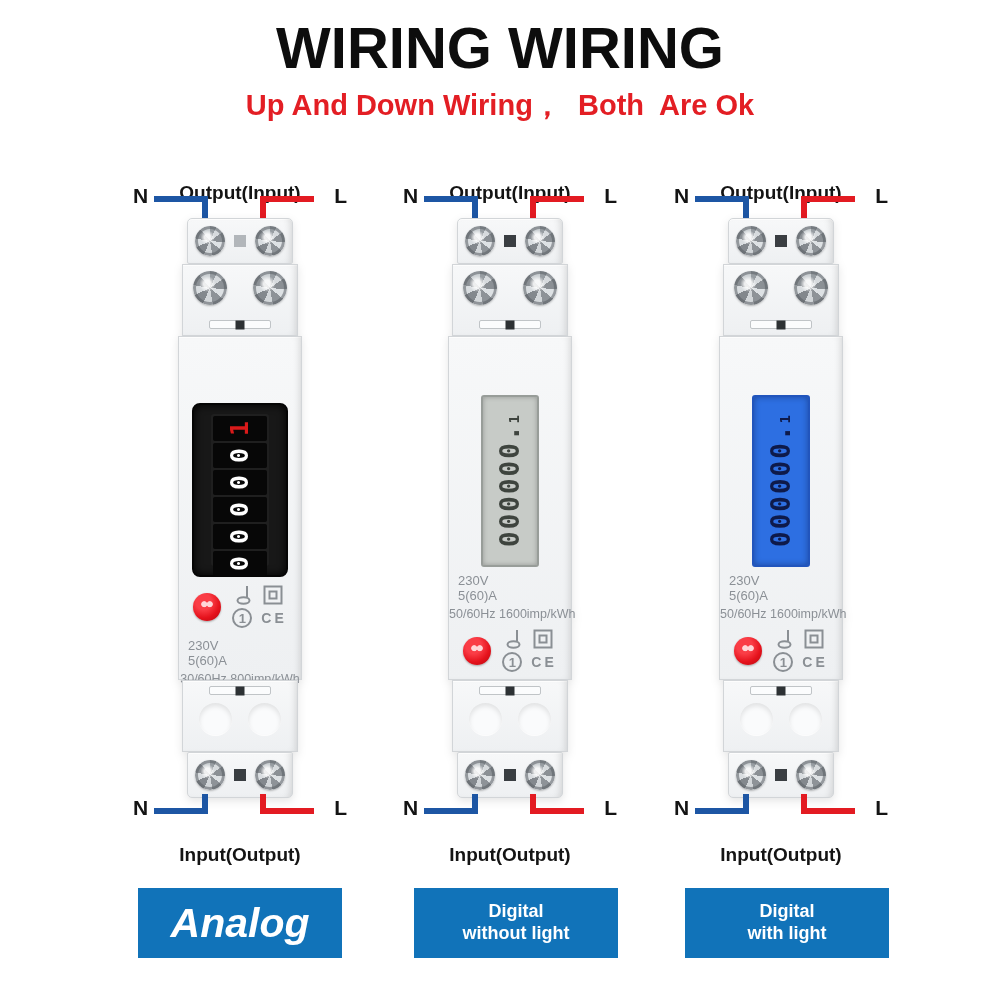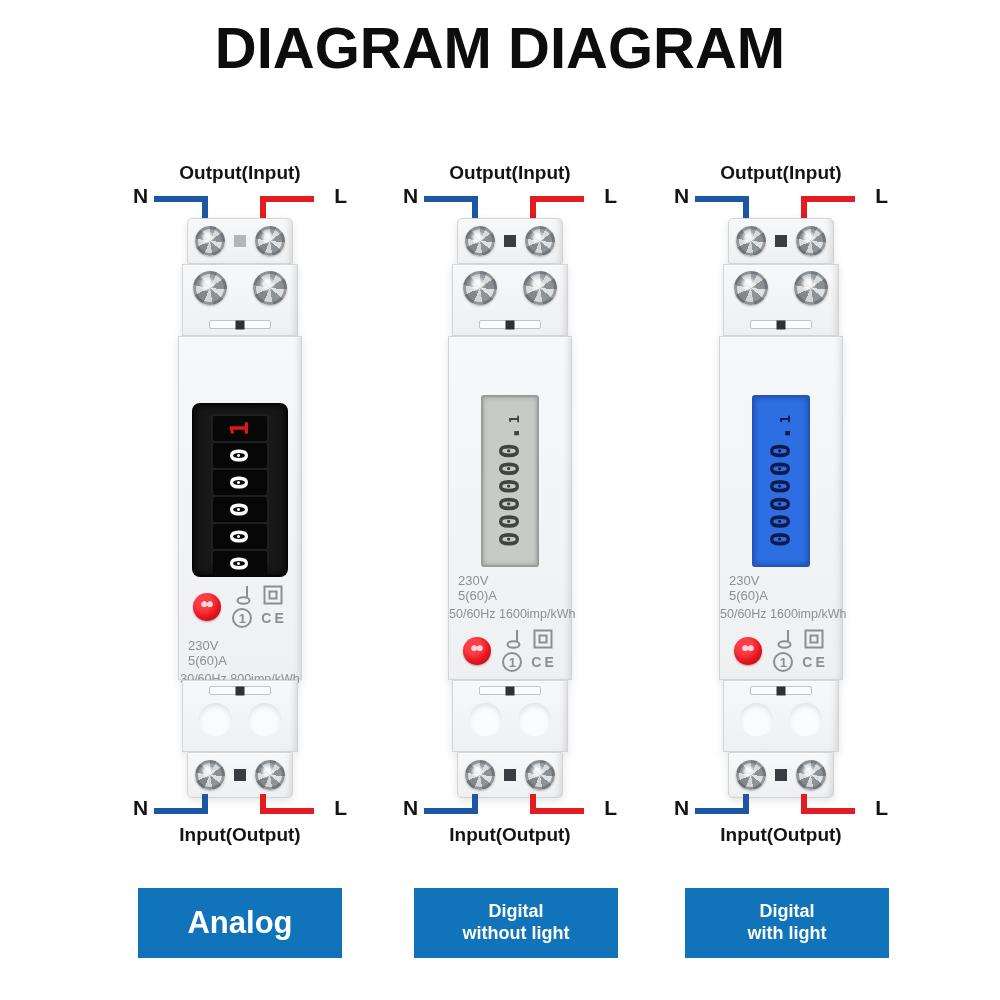--- a/index.html
+++ b/index.html
@@ -11,21 +11,21 @@
   .title { position:absolute; top:14px; left:0; width:100%; text-align:center;
            font-size:58px; font-weight:bold; color:#0d0d0d; letter-spacing:0px; }
   .subtitle { position:absolute; top:86px; left:0; width:100%; text-align:center;
               font-size:29px; font-weight:bold; color:var(--subtitle-red,#e31e24); white-space:pre; }
 
   
   .col { position:absolute; top:160px; width:220px; height:706px; }
   .col-0 { left:130px; } .col-1 { left:400px; } .col-2 { left:671px; }
 
   .io-label { position:absolute; left:0; width:100%; text-align:center;
-              font-size:19px; font-weight:bold; color:#141414; }
+              font-size:19px; font-weight:bold; color:#141414;margin-top:20px; }
   .io-top { top:2px; } .io-bottom { top:664px; }
   .nl { position:absolute; font-size:21px; font-weight:bold; color:#141414; }
   .nl-tl { left:3px;  top:24px; } .nl-tr { right:3px; top:24px; }
   .nl-bl { left:3px;  top:636px; } .nl-br { right:3px; top:636px; }
 
   .wire { position:absolute; width:54px; height:22px; }
   .wire-tl { left:24px; top:36px; border-top:6px solid var(--wire-blue,#1d56a4); border-right:6px solid var(--wire-blue,#1d56a4); }
   .wire-tr { left:130px; top:36px; border-top:6px solid var(--wire-red,#e31b22); border-left:6px solid var(--wire-red,#e31b22); }
   .wire-bl { left:24px; top:634px; height:20px; border-bottom:6px solid var(--wire-blue,#1d56a4); border-right:6px solid var(--wire-blue,#1d56a4); }
   .wire-br { left:130px; top:634px; height:20px; border-bottom:6px solid var(--wire-red,#e31b22); border-left:6px solid var(--wire-red,#e31b22); }
@@ -103,29 +103,30 @@
   .c1 { width:20px; height:20px; border:2px solid #8a8f94; border-radius:50%; color:#8a8f94;
         font-size:13px; font-weight:bold; display:flex; align-items:center; justify-content:center; }
   .ce { color:#8a8f94; font-size:14px; font-weight:bold; letter-spacing:3px; }
 
   
   .badge { position:absolute; top:888px; width:204px; height:70px; background:var(--badge-blue,#1173b9);
            color:#fff; font-weight:bold; display:flex; flex-direction:column;
            align-items:center; justify-content:center; line-height:1.22; }
   .badge-0 { left:138px; } .badge-1 { left:414px; } .badge-2 { left:685px; }
   .badge .l1, .badge .l2 { font-size:18px; }
-  .badge.single .l1 { font-size:31px; }
+  .badge.single .l1 { font-size:41px;font-style:italic; }
   .l2:empty { display:none; }
 </style>
 </head>
 <body>
 
 <div class="canvas">
 
-  <div class="title">DIAGRAM DIAGRAM</div>
+  <div class="title">WIRING WIRING</div>
+  <div class="subtitle">Up And Down Wiring，  Both  Are Ok</div>
 
   <div class="col col-0">
     <div class="io-label io-top">Output(Input)</div>
     <div class="nl nl-tl">N</div>
     <div class="nl nl-tr">L</div>
     <div class="wire wire-tl"></div>
     <div class="wire wire-tr"></div>
 
     <div class="meter">
       <div class="sect t1">

